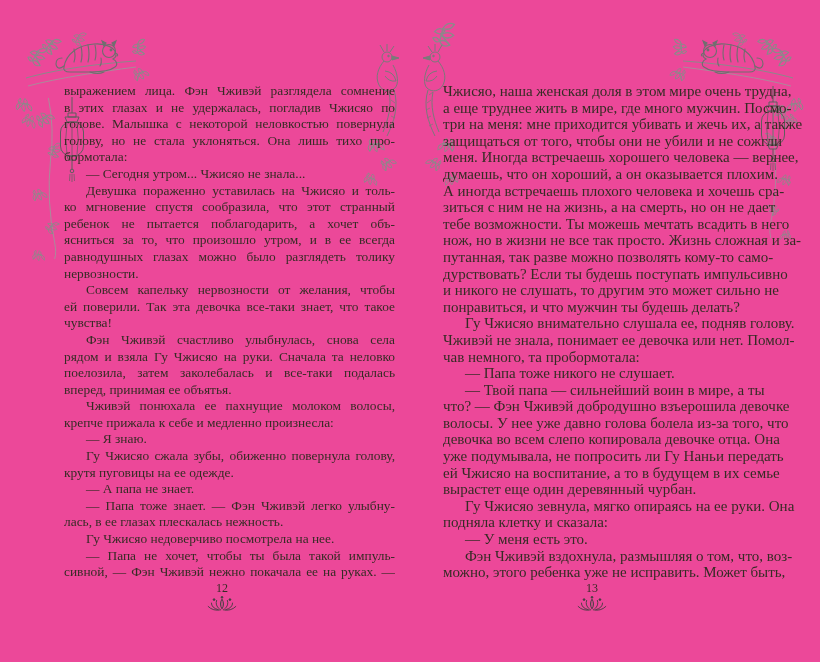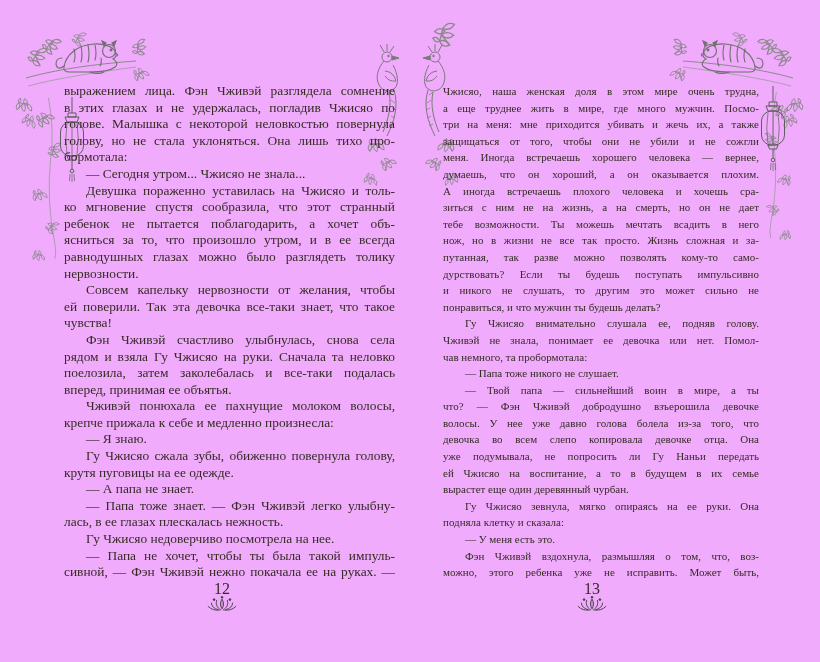--- a/index.html
+++ b/index.html
@@ -1,26 +1,26 @@
 <!DOCTYPE html>
 <html><head>
 <meta charset="utf-8">
 <style>
   html,body{margin:0;padding:0;background:#ffffff;}
-  .canvas{position:relative;width:820px;height:662px;background:#f0abfc;overflow:hidden;
+  .canvas{position:relative;width:820px;height:662px;background:#ec4899;overflow:hidden;
           font-family:"Liberation Serif","DejaVu Serif",serif;color:#362c25;}
   .text-block{position:absolute;top:83px;}
   .text-block.left{left:64px;width:331px;font-size:13.4px;}
-  .text-block.right{left:443px;width:316px;font-size:11px;}
+  .text-block.right{left:443px;width:316px;font-size:15px;}
   .line{line-height:16.6px;height:16.6px;white-space:nowrap;text-align:right;text-align-last:left;}
   .line.j{text-align:justify;text-align-last:justify;}
   .line.ind{text-indent:22px;}
   .footer{position:absolute;top:581px;width:60px;display:flex;flex-direction:column;align-items:center;}
   .footer.fl{left:192px;} .footer.fr{left:562px;}
-  .pagenum{font-size:16px;line-height:15px;color:#362c25;text-align:right;}
+  .pagenum{font-size:12px;line-height:15px;color:#362c25;text-align:right;}
   .orn{position:absolute;}
   svg{display:block;overflow:visible;}
 </style>
 </head>
 <body>
 
 <div class="canvas">
 
   <svg width="0" height="0" aria-hidden="true">
     <defs>

